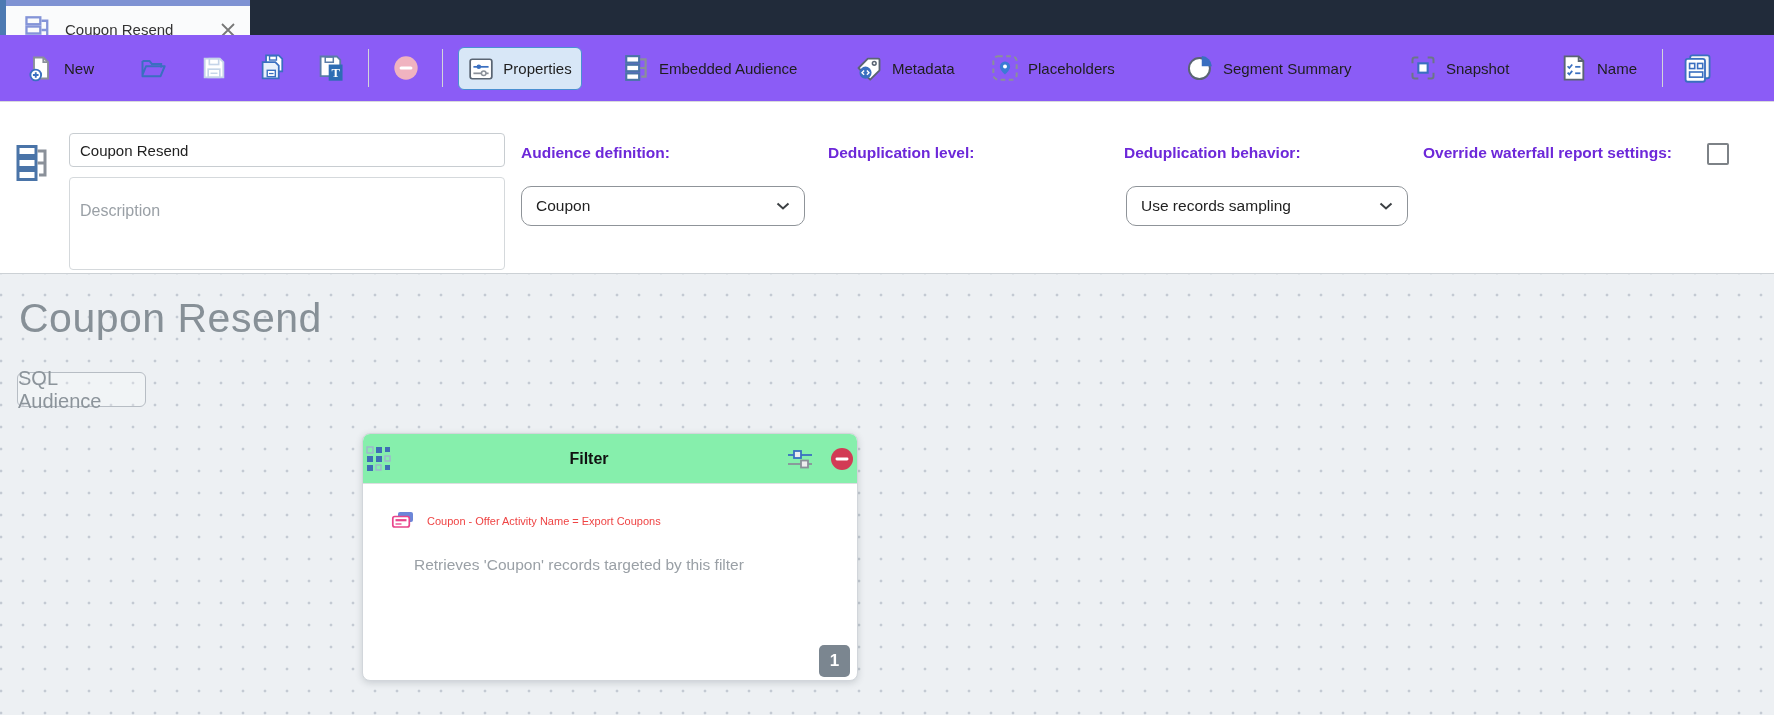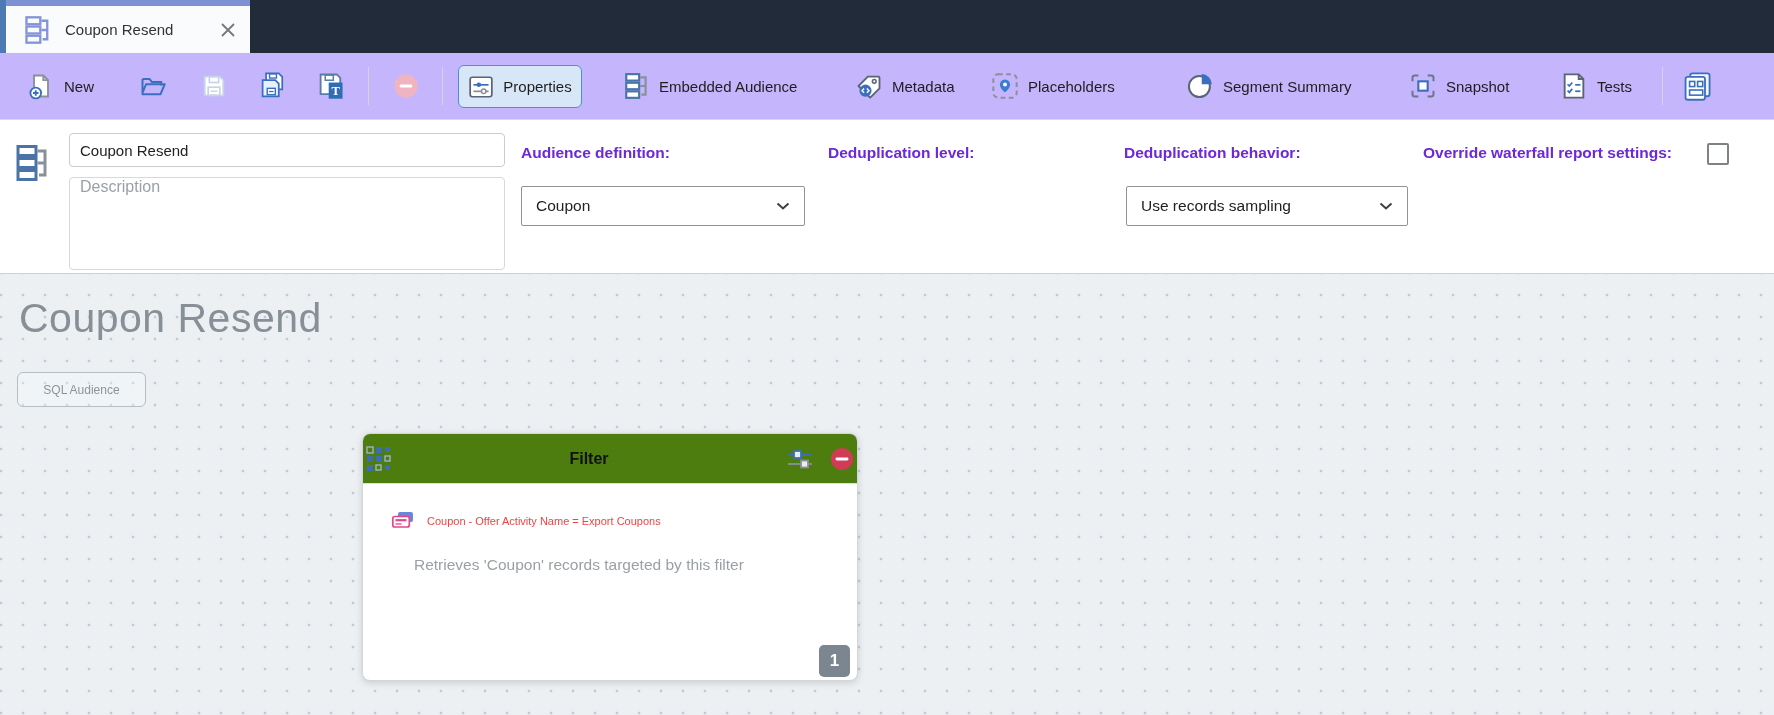--- a/index.html
+++ b/index.html
@@ -9,61 +9,61 @@
 
   
   .tabbar { position:absolute; left:0; top:0; width:1774px; height:53px; background:#212B3A; }
   .left-strip { position:absolute; left:0; top:0; width:6px; height:53px; background:#4D7AB2; }
   .tab { position:absolute; left:6px; top:0; width:244px; height:53px; background:#FAFBFC;
          border-top:6px solid #7E92D3; display:flex; align-items:center; padding:0 14px 0 18px; gap:13px; }
   .tab-title { font-size:15px; color:#333; white-space:nowrap; }
   .tab-close { margin-left:auto; display:flex; align-items:center; cursor:pointer; }
 
   
-  .toolbar { position:absolute; left:0; top:53px; width:1774px; height:67px; background:#c4b5fd;
+  .toolbar { position:absolute; left:0; top:35px; width:1774px; height:67px; background:#8b5cf6;
              border-bottom:1px solid #D8DADC; }
   .titem { position:absolute; top:50%; transform:translateY(-50%); display:flex; align-items:center; gap:9px; cursor:pointer; }
   .titem .tlabel { font-size:15px; color:#1E1E1E; white-space:nowrap; }
   .tsep { position:absolute; top:14px; width:1px; height:38px; background:#D3D6D9; }
   .tbtn-selected { position:absolute; left:458px; top:12px; width:124px; height:43px;
                    background:#D8E7F7; border:1px solid #4A90D2; border-radius:6px;
                    display:flex; align-items:center; justify-content:center; gap:9px; cursor:pointer; }
   .tbtn-selected .tlabel { font-size:15px; color:#1E1E1E; }
 
   
   .props { position:absolute; left:0; top:120px; width:1774px; height:154px; background:#fff;
            border-bottom:1px solid #CCD1D5; }
   .props-icon { position:absolute; left:15px; top:23px; }
   .name-input { position:absolute; left:69px; top:13px; width:436px; height:34px;
                 border:1px solid #C8CDD1; border-radius:4px; padding:0 10px; font-size:15px;
                 color:#222; font-family:"Liberation Sans",sans-serif; background:#fff; }
   .desc-input { position:absolute; left:69px; top:57px; width:436px; height:93px;
-                border:1px solid #D5D9DC; border-radius:4px; padding:0 10px; font-size:16px;
+                border:1px solid #D5D9DC; border-radius:4px; padding:24px 10px; font-size:16px;
                 color:#222; font-family:"Liberation Sans",sans-serif; resize:none; background:#fff; }
   .desc-input::placeholder, .name-input::placeholder { color:#9AA0A6; }
   .fld-label { position:absolute; top:24px; font-size:15.5px; font-weight:700; color:#6d28d9; white-space:nowrap; }
-  .fld-select { position:absolute; top:66px; height:40px; border:1px solid #8F9499; border-radius:2px;
+  .fld-select { position:absolute; top:66px; height:40px; border:1px solid #8F9499; border-radius:10px;
                 background:#fff; display:flex; align-items:center; padding:0 14px; cursor:pointer; }
   .fld-select .sel-text { font-size:15.5px; color:#222; flex:1; white-space:nowrap; }
   .checkbox { position:absolute; left:1707px; top:23px; width:22px; height:22px; background:#fff;
               border:2px solid #7D8287; border-radius:2px; cursor:pointer; }
 
   
   .canvas { position:absolute; left:0; top:274px; width:1774px; height:441px; background:#EDF0F3;
             background-image: radial-gradient(circle, #C4CAD3 1.2px, transparent 1.7px);
             background-size:22px 22px; background-position:12px 10px; }
   .canvas-title { position:absolute; left:19px; top:21px; font-size:41px; color:#879097; letter-spacing:0.5px; }
   .sql-chip { position:absolute; left:17px; top:98px; width:129px; height:35px; border:1px solid #B7BDC4;
               border-radius:6px; display:flex; align-items:center; justify-content:center;
-              font-size:12px; color:#8C949B; background:rgba(255,255,255,0.25); cursor:pointer; }
+              font-size:20px; color:#8C949B; background:rgba(255,255,255,0.25); cursor:pointer; }
 
   
   .filter-card { position:absolute; left:362px; top:159px; width:496px; height:248px; background:#fff;
                  border:1px solid #D2D6DB; border-radius:8px; box-shadow:0 2px 7px rgba(40,50,60,0.18); }
-  .filter-head { height:50px; background:#4d7c0f; border-bottom:1px solid #DCDEE0;
+  .filter-head { height:50px; background:#86efac; border-bottom:1px solid #DCDEE0;
                  border-radius:7px 7px 0 0; display:flex; align-items:center; padding:0 3px; gap:16px; }
   .filter-title { flex:1; text-align:center; font-size:16px; font-weight:700; color:#111; }
   .filter-body { position:relative; height:197px; }
   .rule-row { position:absolute; left:28px; top:27px; display:flex; align-items:center; gap:12px; }
   .rule-text { font-size:11px; color:#ef4444; white-space:nowrap; }
   .rule-desc { position:absolute; left:51px; top:72px; font-size:15.5px; color:#9AA0A6; white-space:nowrap; }
   .count-badge { position:absolute; right:7px; bottom:4px; width:31px; height:32px; background:#7B8690;
                  border-radius:5px; color:#fff; font-size:17px; font-weight:700;
                  display:flex; align-items:center; justify-content:center; }
   .minus-btn { display:flex; cursor:pointer; }
@@ -236,21 +236,21 @@
       <span>
         <svg width="28" height="28" viewBox="0 0 24 24">
           <path d="M4 2 h12 l4 4 v16 h-16 z" fill="#fff" stroke="#5A6573" stroke-width="1.6"></path>
           <path d="M16 2 v4 h4" fill="none" stroke="#5A6573" stroke-width="1.6"></path>
           <path d="M6.5 10.5 l1.5 1.5 l2.5 -3" fill="none" stroke="#3A6FC0" stroke-width="1.5"></path>
           <path d="M13 11 h4.5" stroke="#3A6FC0" stroke-width="1.5"></path>
           <path d="M6.5 16 l1.5 1.5 l2.5 -3" fill="none" stroke="#3A6FC0" stroke-width="1.5"></path>
           <path d="M13 16.5 h4.5" stroke="#3A6FC0" stroke-width="1.5"></path>
         </svg>
       </span>
-      <span class="tlabel">Tests</span>
+      <span class="tlabel">Name</span>
     </div>
 
     <div class="tsep" style="left:1662px"></div>
 
     <div class="titem" style="left:1681px">
       <span>
         <svg width="32" height="32" viewBox="0 0 28 28">
           <rect x="8" y="3" width="17" height="20" rx="2" fill="#F4F5F6" stroke="#3A6FC0" stroke-width="1.6"></rect>
           <rect x="4" y="6" width="17" height="20" rx="2" fill="#fff" stroke="#3A6FC0" stroke-width="1.6"></rect>
           <rect x="7.5" y="10" width="4.5" height="4.5" fill="none" stroke="#3A6FC0" stroke-width="1.4"></rect>

